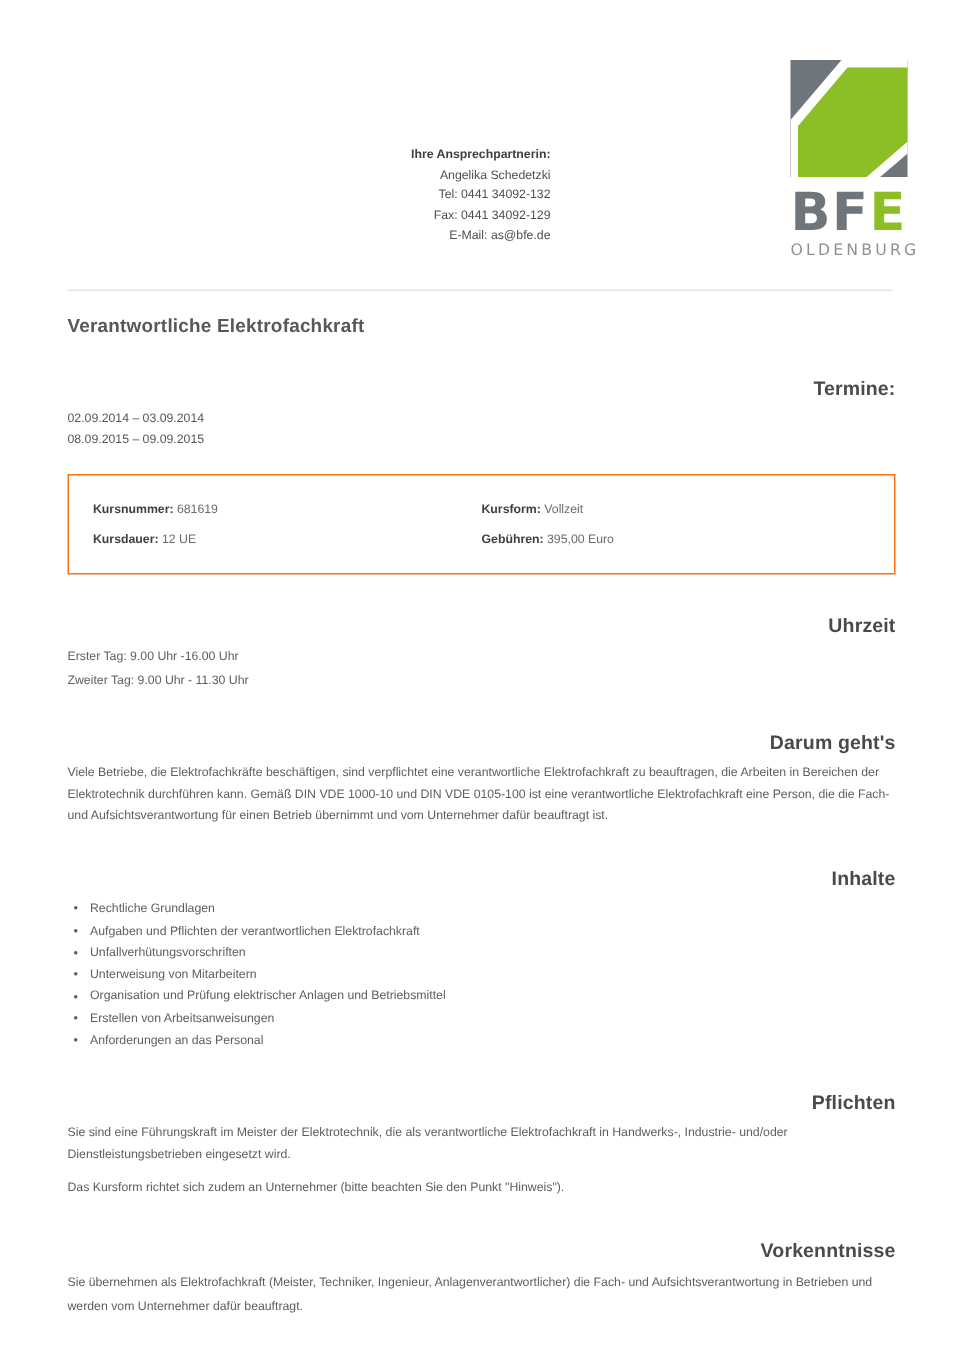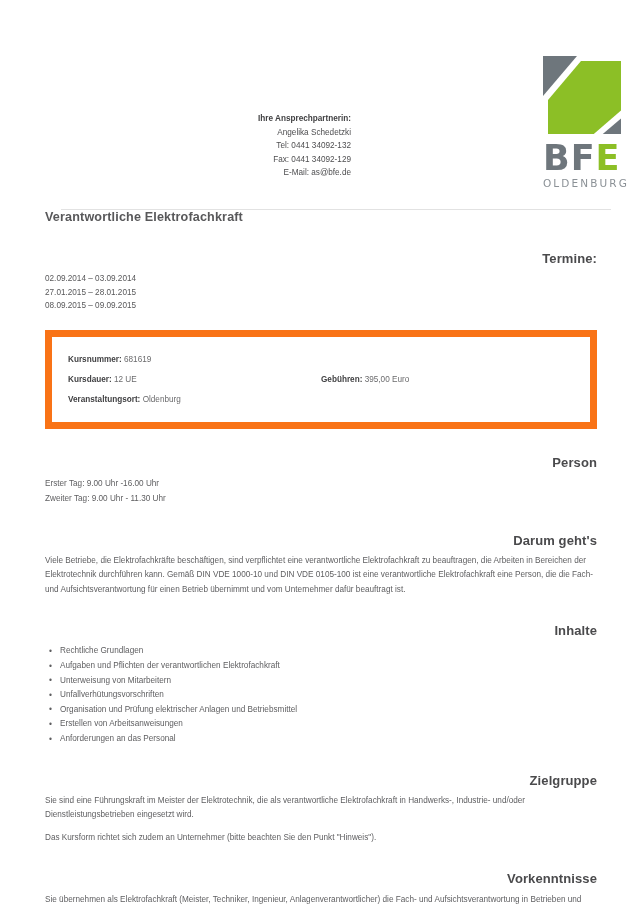--- a/index.html
+++ b/index.html
@@ -14,21 +14,21 @@
     font-family: "Liberation Sans", sans-serif;
     color: #58585a;
     position: relative;
     overflow: hidden;
   }
 
   .page {
     position: relative;
     width: 532px;
     height: 906px;
-    padding: 16px;
+    padding: 0;
   }
 
   
   .header {
     position: relative;
     height: 180px;
   }
 
   .contact-block {
     position: absolute;
@@ -123,21 +123,21 @@
     text-align: right;
   }
 
   .sec-head.spaced { margin-top: 26px; }
 
   .dates { font-size: 8.2px; line-height: 13.5px; color: #58585a; }
 
   
   .info-box {
     margin-top: 17px;
-    border: 7px solid #f97316;
+    border: 1px solid #f97316;
     padding: 13px 16px 12px 16px;
     width: 552px;
   }
   .info-row {
     display: flex;
     font-size: 8.2px;
     line-height: 20px;
     color: #6b6b6d;
   }
   .info-cell { width: 50%; }
@@ -206,57 +206,53 @@
     <div class="divider"></div>
   </div>
 
   <div class="content">
 
     <h1 class="doc-title">Verantwortliche Elektrofachkraft</h1>
 
     <div class="sec-head">Termine:</div>
     <div class="dates">
       <div>02.09.2014 – 03.09.2014</div>
-      <div>27.01.2015 – 28.01.2015</div>
       <div>08.09.2015 – 09.09.2015</div>
     </div>
 
     <div class="info-box">
       <div class="info-row">
         <div class="info-cell"><span class="lbl">Kursnummer:</span> <span>681619</span></div>
+        <div class="info-cell"><span class="lbl">Kursform:</span> <span>Vollzeit</span></div>
       </div>
       <div class="info-row">
         <div class="info-cell"><span class="lbl">Kursdauer:</span> <span>12 UE</span></div>
         <div class="info-cell"><span class="lbl">Gebühren:</span> <span>395,00 Euro</span></div>
       </div>
-      <div class="info-row">
-        <div class="info-cell"><span class="lbl">Veranstaltungsort:</span> <span>Oldenburg</span></div>
-        <div class="info-cell"></div>
-      </div>
-    </div>
-
-    <div class="sec-head spaced">Person</div>
+    </div>
+
+    <div class="sec-head spaced">Uhrzeit</div>
     <div class="time-line">Erster Tag: 9.00 Uhr -16.00 Uhr</div>
     <div class="time-line">Zweiter Tag: 9.00 Uhr - 11.30 Uhr</div>
 
     <div class="sec-head spaced">Darum geht's</div>
     <div class="body-text">Viele Betriebe, die Elektrofachkräfte beschäftigen, sind verpflichtet eine verantwortliche Elektrofachkraft zu beauftragen, die Arbeiten in Bereichen der Elektrotechnik durchführen kann. Gemäß DIN VDE 1000-10 und DIN VDE 0105-100 ist eine verantwortliche Elektrofachkraft eine Person, die die Fach- und Aufsichtsverantwortung für einen Betrieb übernimmt und vom Unternehmer dafür beauftragt ist.</div>
 
     <div class="sec-head spaced">Inhalte</div>
     <ul class="bullets">
       <li>Rechtliche Grundlagen</li>
       <li>Aufgaben und Pflichten der verantwortlichen Elektrofachkraft</li>
+      <li>Unfallverhütungsvorschriften</li>
       <li>Unterweisung von Mitarbeitern</li>
-      <li>Unfallverhütungsvorschriften</li>
       <li>Organisation und Prüfung elektrischer Anlagen und Betriebsmittel</li>
       <li>Erstellen von Arbeitsanweisungen</li>
       <li>Anforderungen an das Personal</li>
     </ul>
 
-    <div class="sec-head spaced">Zielgruppe</div>
+    <div class="sec-head spaced">Pflichten</div>
     <div class="body-text">Sie sind eine Führungskraft im Meister der Elektrotechnik, die als verantwortliche Elektrofachkraft in Handwerks-, Industrie- und/oder Dienstleistungsbetrieben eingesetzt wird.</div>
     <div class="body-text" style="margin-top:8px">Das Kursform richtet sich zudem an Unternehmer (bitte beachten Sie den Punkt "Hinweis").</div>
 
     <div class="sec-head spaced">Vorkenntnisse</div>
     <div class="body-text tight">Sie übernehmen als Elektrofachkraft (Meister, Techniker, Ingenieur, Anlagenverantwortlicher) die Fach- und Aufsichtsverantwortung in Betrieben und werden vom Unternehmer dafür beauftragt.</div>
 
   </div>
 </div>
 
 </body></html>

